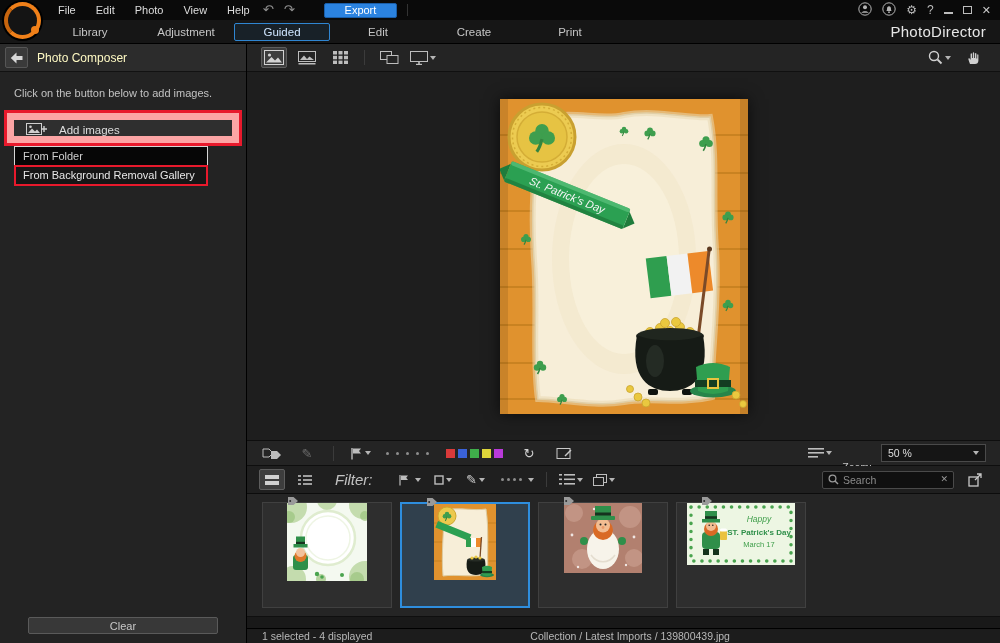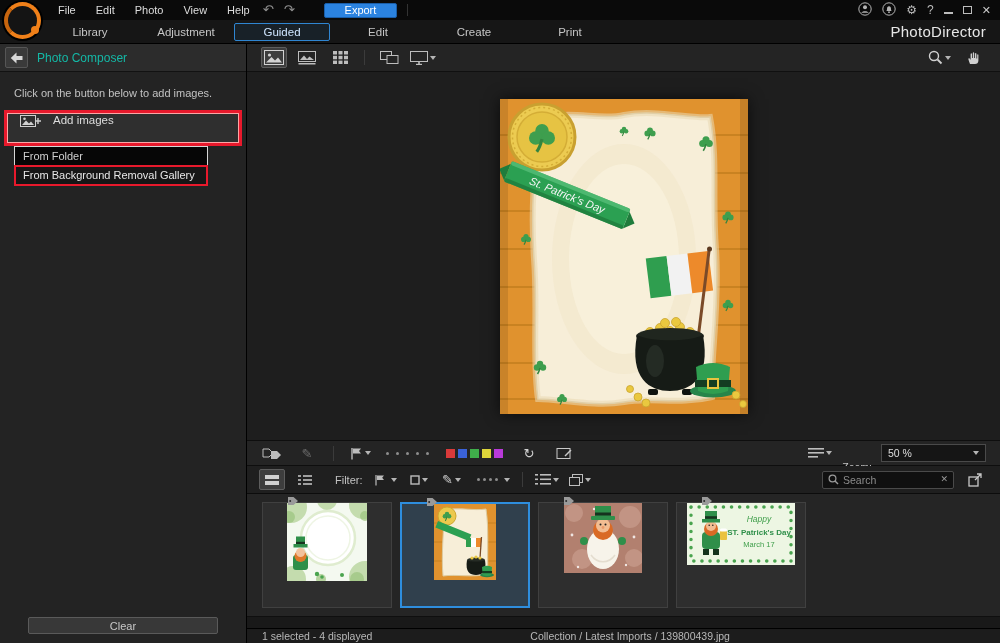--- a/index.html
+++ b/index.html
@@ -28,25 +28,25 @@
   .tabs { display:flex; }
   .tab { width:96px; text-align:center; font-size:11.5px; color:#c6c6c6; height:18px; line-height:18px; }
   .tab.active { color:#cfe6ff; border:1px solid #2f86d2; background:rgba(47,134,210,.10); border-radius:2px; line-height:16px; }
   .brand { margin-left:auto; margin-right:14px; font-size:15px; color:#e7e7e7; letter-spacing:.3px; }
 
   
   .content { display:flex; height:599px; }
 
   
   .sidebar { position:relative; width:247px; background:#232323; border-right:1px solid #000; flex:none; }
-  .side-header { height:28px; background:#2c2c2c; border-bottom:1px solid #121212; display:flex; align-items:center; gap:9px; padding:0 5px; font-size:12px; color:#14b8a6; }
+  .side-header { height:28px; background:#2c2c2c; border-bottom:1px solid #121212; display:flex; align-items:center; gap:9px; padding:0 5px; font-size:12px; color:#fef9c3; }
   .backbtn { width:23px; height:21px; background:#3a3a3a; border:1px solid #565656; border-radius:2px; display:flex; align-items:center; justify-content:center; }
   .instruction { margin:15px 14px 11px 14px; font-size:11px; color:#c2c2c2; }
   .annotation-add { margin:0 4px; border:3px solid #e8192c; }
-  .addimg-btn { width:100%; height:30px; background:#2f2f2f; border:1px solid #fca5a5; display:flex; align-items:flex-start; gap:12px; padding:0 12px; color:#ddd; font-size:11.5px; font-family:inherit; }
+  .addimg-btn { width:100%; height:30px; background:#2f2f2f; border:7px solid #fca5a5; display:flex; align-items:flex-end; gap:12px; padding:0 12px; color:#ddd; font-size:11.5px; font-family:inherit; }
   .menu-pop { margin-left:14px; width:194px; background:#060606; border:1px solid #d6d6d6; position:relative; z-index:40; }
   .menu-item { height:19px; line-height:19px; padding:0 8px; font-size:11px; color:#cfcfcf; white-space:nowrap; }
   .menu-item.highlight { outline:2px solid #e8192c; outline-offset:-1px; background:#161616; color:#e6e6e6; }
   .tooltip { position:absolute; left:66px; top:146px; background:#ffffe1; color:#101010; border:1px solid #4d4d4d; font-size:10px; padding:1px 5px 2px 5px; white-space:nowrap; z-index:60; }
   .clear-btn { position:absolute; left:28px; bottom:9px; width:190px; height:17px; background:#383838; border:1px solid #5a5a5a; border-radius:2px; color:#c8c8c8; font-size:11px; font-family:inherit; }
 
   
   .main { flex:1; display:flex; flex-direction:column; background:#1d1d1d; min-width:0; }
   .canvas-toolbar { height:28px; background:#242424; border-bottom:1px solid #101010; display:flex; align-items:center; padding:0 14px; gap:7px; }
   .tool-btn { height:21px; min-width:26px; display:flex; align-items:center; justify-content:center; gap:2px; border:1px solid transparent; border-radius:2px; }
@@ -65,21 +65,21 @@
   .swatch { width:9px; height:9px; }
   .glyph-tool { font-size:13px; color:#d0d0d0; line-height:13px; }
   .glyph-tool.disabled { color:#6d6d6d; }
   .ab-right { margin-left:auto; display:flex; align-items:center; gap:9px; padding-right:2px; }
   .zoom-label { font-size:10.5px; color:#c2c2c2;margin-top:27px; }
   .zoom-select { width:105px; height:18px; background:#151515; border:1px solid #4a4a4a; display:flex; align-items:center; padding:0 6px; font-size:10.5px; color:#ddd; }
   .zoom-select .caret { margin-left:auto; }
 
   .filter-bar { height:28px; background:#1f1f1f; border-bottom:1px solid #0c0c0c; display:flex; align-items:center; padding:0 12px; gap:7px; }
   .fb-right { margin-left:auto; display:flex; align-items:center; gap:8px; }
-  .filter-label { font-size:11px; color:#c2c2c2; margin:0 3px 0 10px; }
+  .filter-label { font-size:15px; color:#c2c2c2; margin:0 17px 0 10px;font-style:italic; }
   .search-box { width:132px; height:18px; background:#101010; border:1px solid #4a4a4a; border-radius:2px; display:flex; align-items:center; gap:4px; padding:0 5px; }
   .search-box input { flex:1; min-width:0; background:transparent; border:none; outline:none; color:#ddd; font-size:10.5px; font-family:inherit; }
   .search-box input::placeholder { color:#8c8c8c; }
   .search-clear { color:#999; font-size:9px; line-height:9px; }
 
   .thumbs { height:122px; background:#252525; display:flex; align-items:flex-start; gap:8px; padding:8px 0 0 15px; }
   .thumb-cell { position:relative; width:130px; height:106px; background:#2e2e2e; border:1px solid #404040; display:flex; align-items:flex-start; justify-content:center; flex:none; }
   .thumb-cell.selected { border:2px solid #2e8ede; background:#30404d; }
   .thumb-tag { position:absolute; top:-7px; left:24px; z-index:2; }
 

